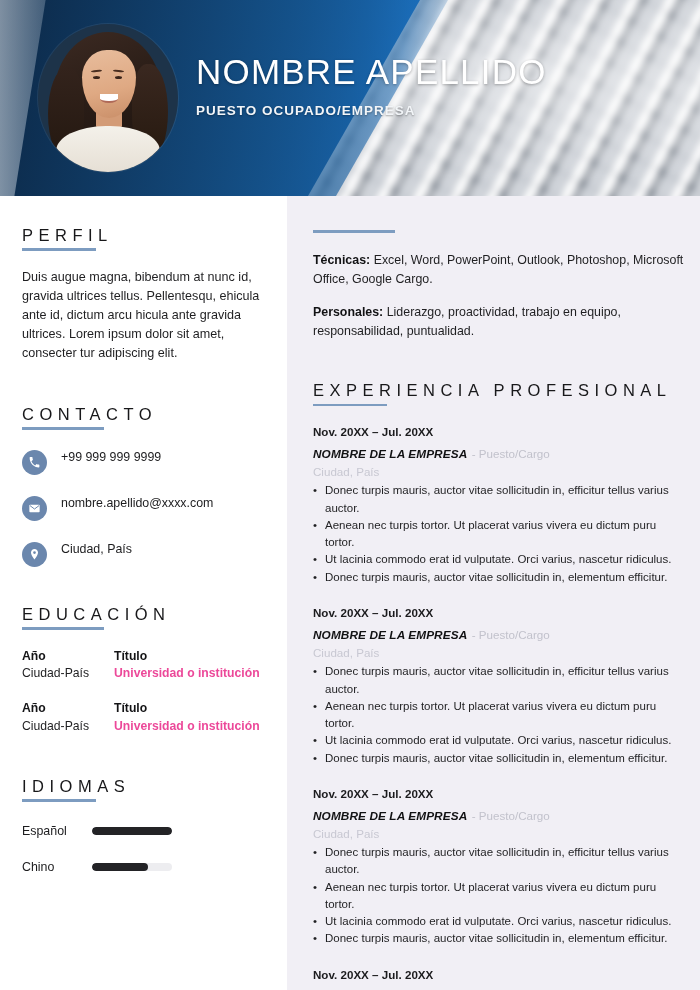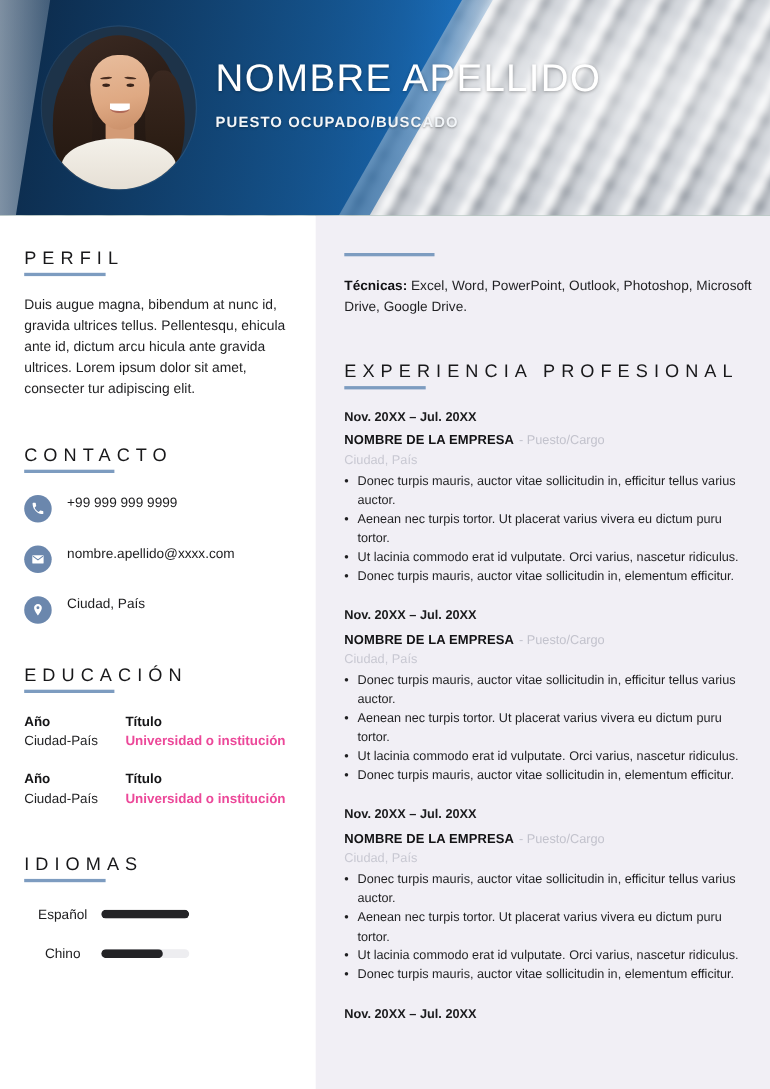--- a/index.html
+++ b/index.html
@@ -19,21 +19,21 @@
     height: 990px;
     background: #ffffff;
   }
 
   
   .banner {
     position: relative;
     width: 700px;
     height: 196px;
     overflow: hidden;
-    background: #14532d;
+    background: #a16207;
   }
 
   
   .banner-photo {
     position: absolute;
     inset: 0;
     background:
       repeating-linear-gradient(118deg,
         rgba(255,255,255,0.85) 0px, rgba(255,255,255,0.85) 9px,
         rgba(126,132,140,0.55) 9px, rgba(126,132,140,0.55) 16px,
@@ -277,21 +277,20 @@
     color: #ec4899;
     line-height: 1.42;
   }
 
   
   .sec-lang { margin-top: 42px; }
   .lang-row {
     display: flex;
     align-items: center;
     margin-top: 22px;
-    text-align: center;
   }
   .lang-name {
     width: 70px;
     flex: 0 0 70px;
     font-size: 12.4px;
     color: #1c1c1e;
   }
   .lang-track {
     position: relative;
     width: 80px;
@@ -326,20 +325,21 @@
     font-weight: 700;
     color: #1b1b1d;
     line-height: 1.44;
   }
   .exp-company-line { line-height: 1.44; }
   .exp-company {
     font-size: 11.8px;
     font-weight: 700;
     color: #121214;
     letter-spacing: 0.1px;
+    font-style: italic;
   }
   .exp-position {
     font-size: 11.6px;
     font-weight: 400;
     color: #c2c2cc;
   }
   .exp-place {
     font-size: 11.6px;
     color: #c8c8d2;
     line-height: 1.44;
@@ -380,21 +380,21 @@
       <div class="avatar-face"></div>
       <div class="avatar-brow l"></div>
       <div class="avatar-brow r"></div>
       <div class="avatar-eye l"></div>
       <div class="avatar-eye r"></div>
       <div class="avatar-smile"></div>
     </div>
 
     <div class="banner-text">
       <div class="banner-name">NOMBRE APELLIDO</div>
-      <div class="banner-role">PUESTO OCUPADO/BUSCADO</div>
+      <div class="banner-role">PUESTO OCUPADO/EMPRESA</div>
     </div>
   </div>
 
   <div class="body-wrap">
 
     <div class="col-left">
 
       <div>
         <div class="sec-head">PERFIL</div>
         <div class="sec-rule"></div>
@@ -486,21 +486,25 @@
     </div>
 
     <div class="col-right">
 
       <div>
         <div class="sec-rule wide"></div>
 
         <div class="skills-block">
           <div class="skill-line">
             <b>Técnicas:</b>
-            <span>Excel, Word, PowerPoint, Outlook, Photoshop, Microsoft Drive, Google Drive.</span>
+            <span>Excel, Word, PowerPoint, Outlook, Photoshop, Microsoft Office, Google Cargo.</span>
+          </div>
+          <div class="skill-line">
+            <b>Personales:</b>
+            <span>Liderazgo, proactividad, trabajo en equipo, responsabilidad, puntualidad.</span>
           </div>
         </div>
       </div>
 
       <div class="sec-exp">
         <div class="sec-head">EXPERIENCIA PROFESIONAL</div>
         <div class="sec-rule"></div>
 
         <div class="exp-list">
 

